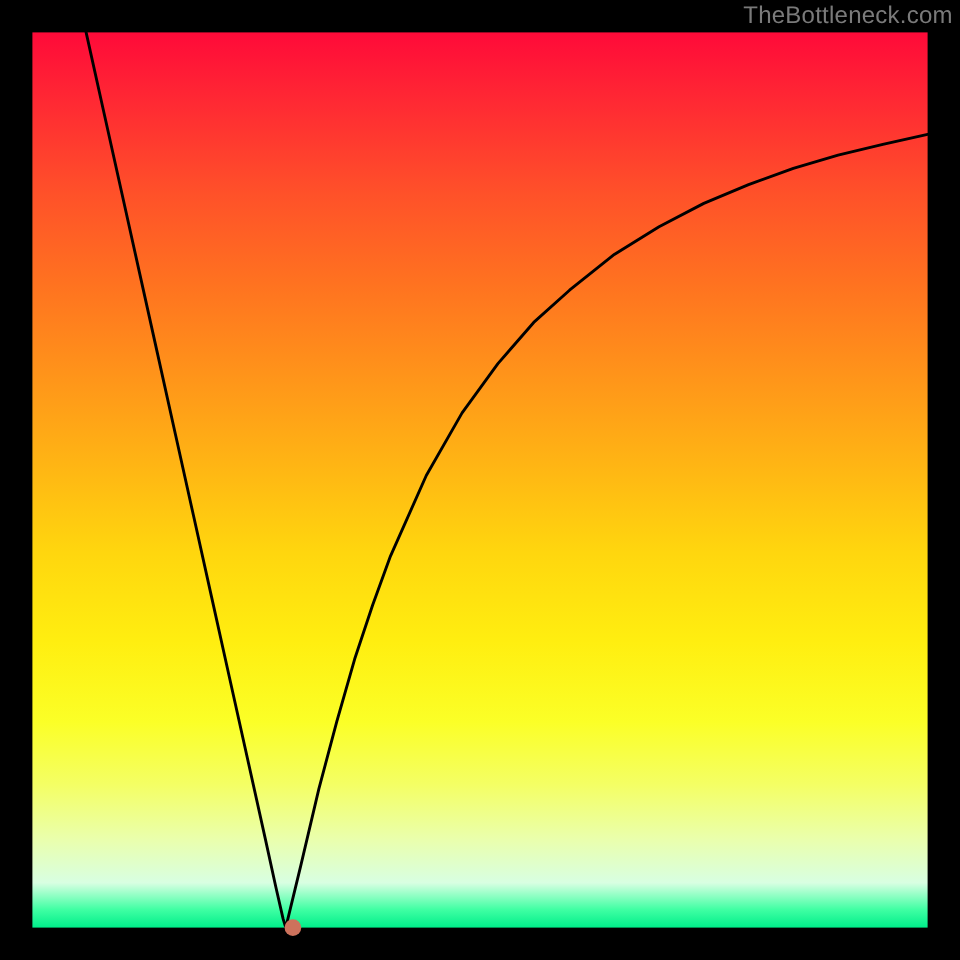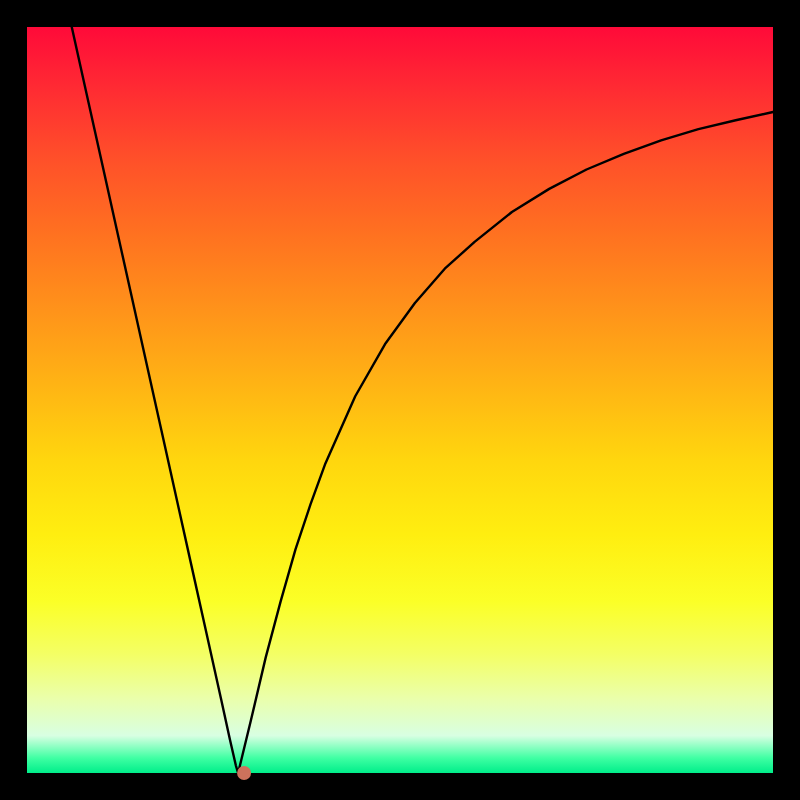--- a/index.html
+++ b/index.html
@@ -64,13 +64,14 @@
 <body>
 
 <div class="frame">
   <div class="plot-area"></div>
 
   <svg class="curve-layer" viewBox="0 0 746 746" preserveAspectRatio="none">
     <path id="curve-path" fill="none" stroke="#000000" stroke-width="2.4" stroke-linejoin="round" stroke-linecap="round" d="M44.76 0.00 L59.68 67.14 L74.60 134.28 L89.52 201.42 L104.44 268.56 L119.36 335.70 L134.28 402.84 L149.20 469.98 L164.12 537.12 L179.04 604.26 L193.96 671.40 L202.91 712.43 L208.88 738.54 L211.12 746.00 L211.12 746.00 L223.80 693.78 L238.72 630.37 L253.64 574.42 L268.56 522.20 L283.48 477.44 L298.40 436.41 L328.24 369.27 L358.08 317.05 L387.92 276.02 L417.76 241.70 L447.60 214.85 L484.90 185.01 L522.20 161.88 L559.50 142.49 L596.80 126.82 L634.10 113.39 L671.40 102.20 L708.70 93.25 L746.00 85.04"></path>
     <circle id="min-dot" r="7" fill="#cd725c" stroke="#a65947" stroke-width="0" cx="217.09" cy="746.00"></circle>
   </svg>
 
+  <div class="watermark">TheBottleneck.com</div>
 </div>
 
 </body></html>

